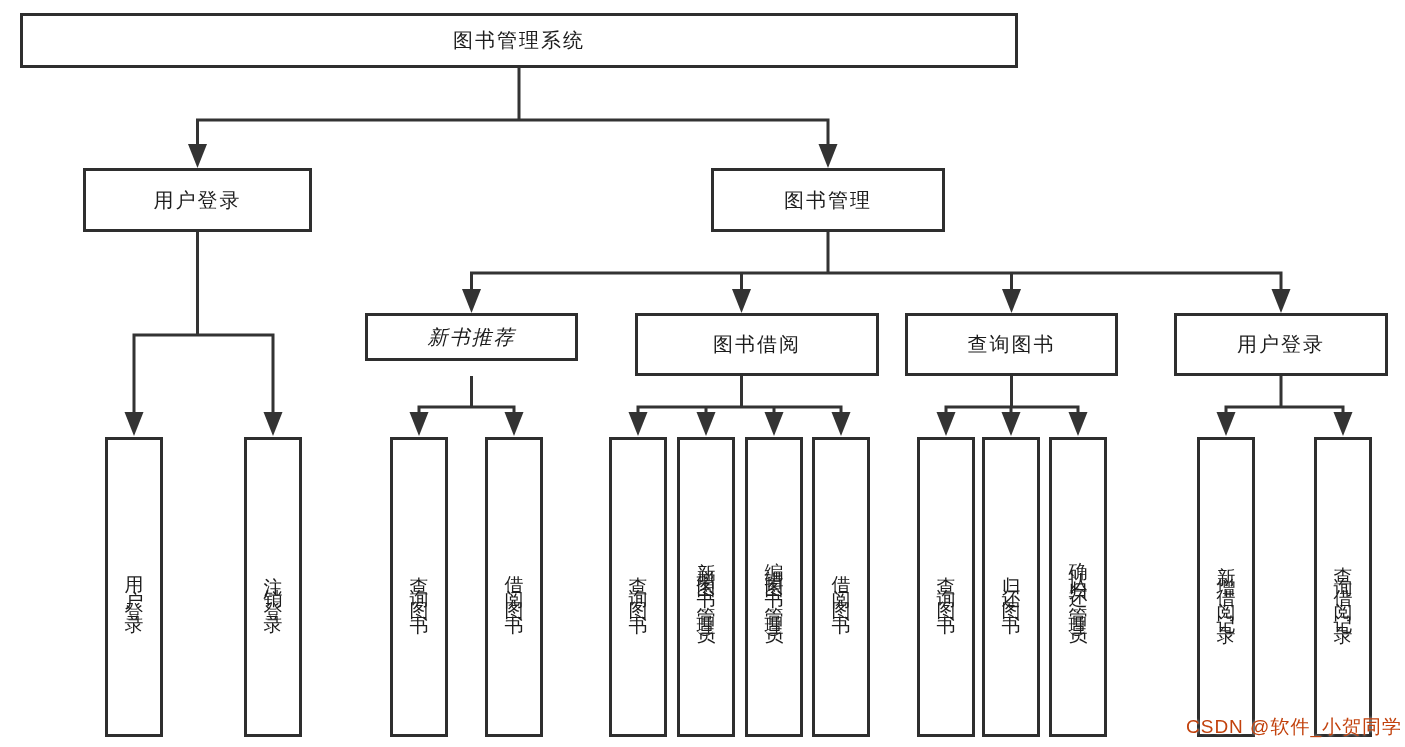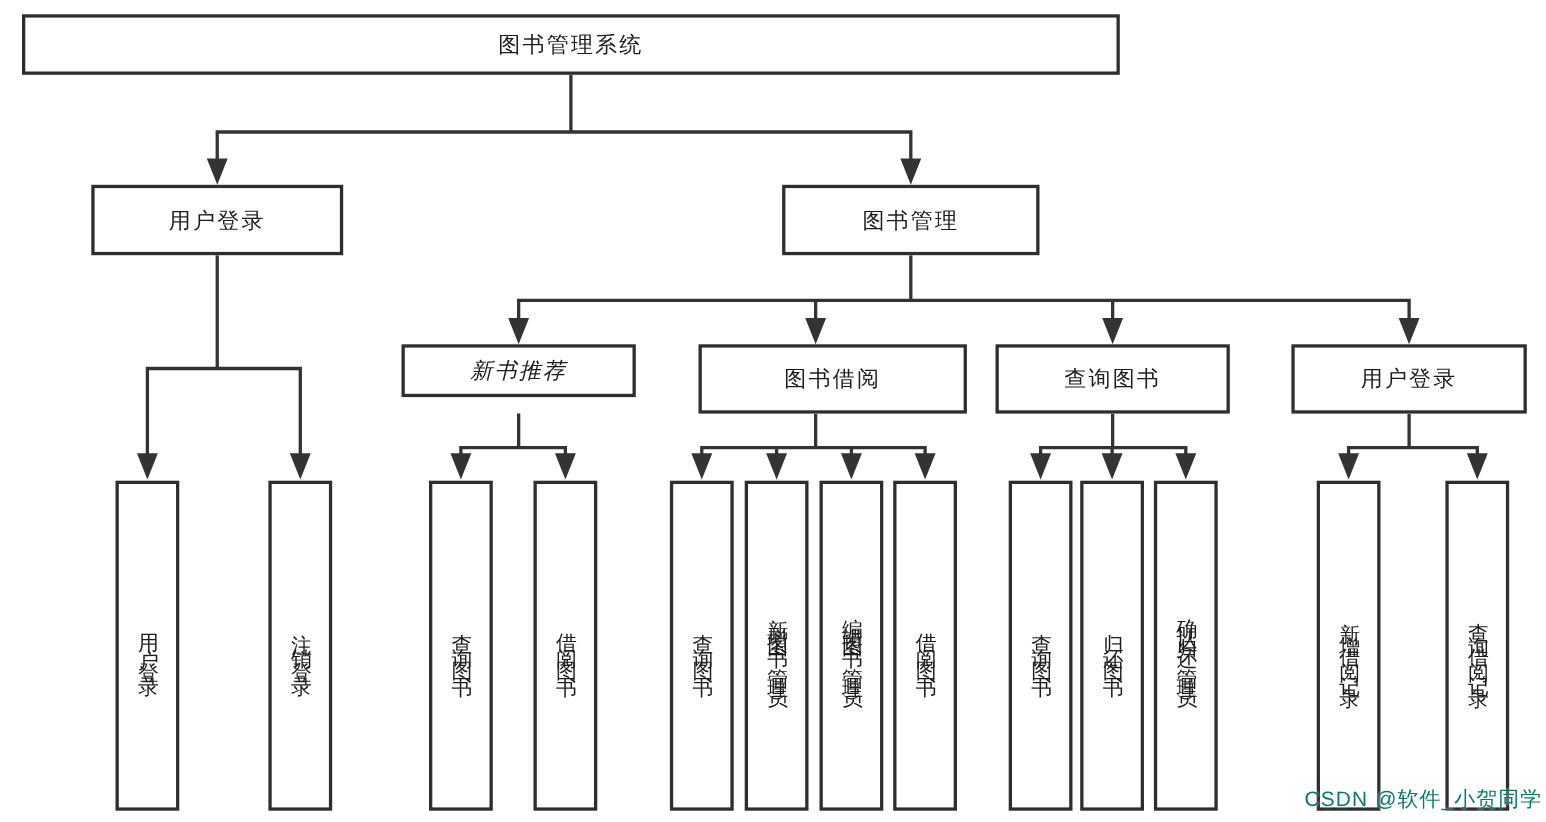--- a/index.html
+++ b/index.html
@@ -45,21 +45,21 @@
     white-space: normal;
   }
   .leaf .lbl.ls-9  { letter-spacing: 9px; }
   .leaf .lbl.ls-12 { letter-spacing: 12px; }
   #watermark {
     position: absolute;
     left: 1186px;
     top: 714px;
     z-index: 3;
     font-size: 19px;
-    color: #0f766e;
+    color: #c2410c;
     letter-spacing: 1px;
     white-space: nowrap;
     text-shadow: 0 0 3px rgba(255,255,255,0.95);
   }
 </style>
 </head>
 <body>
 
 <div id="stage">
 

